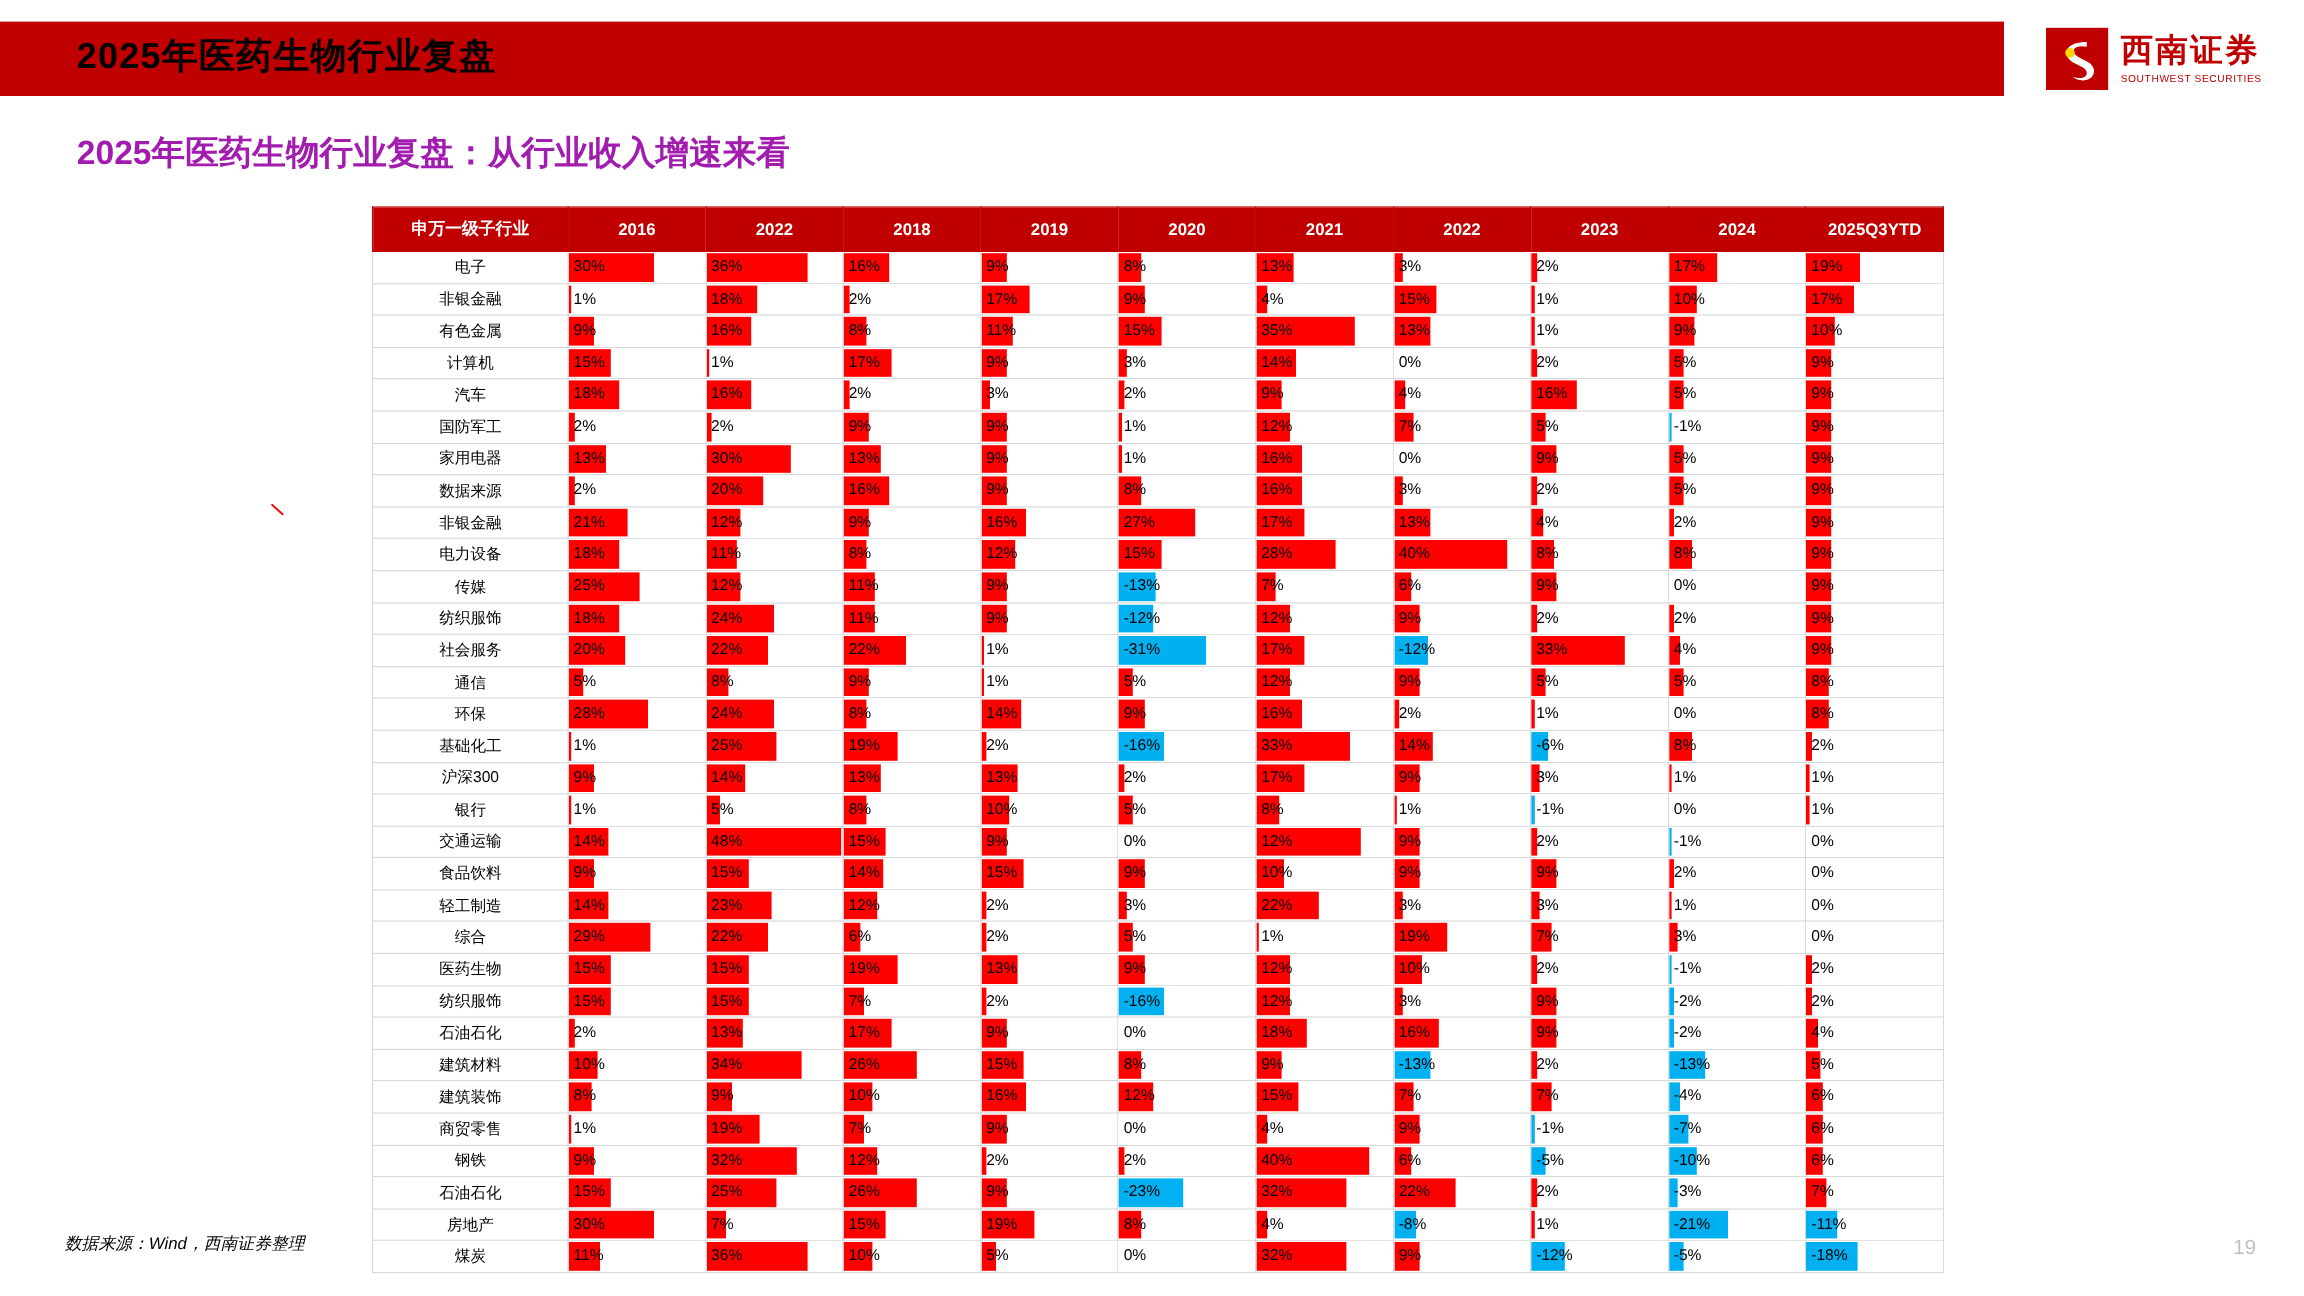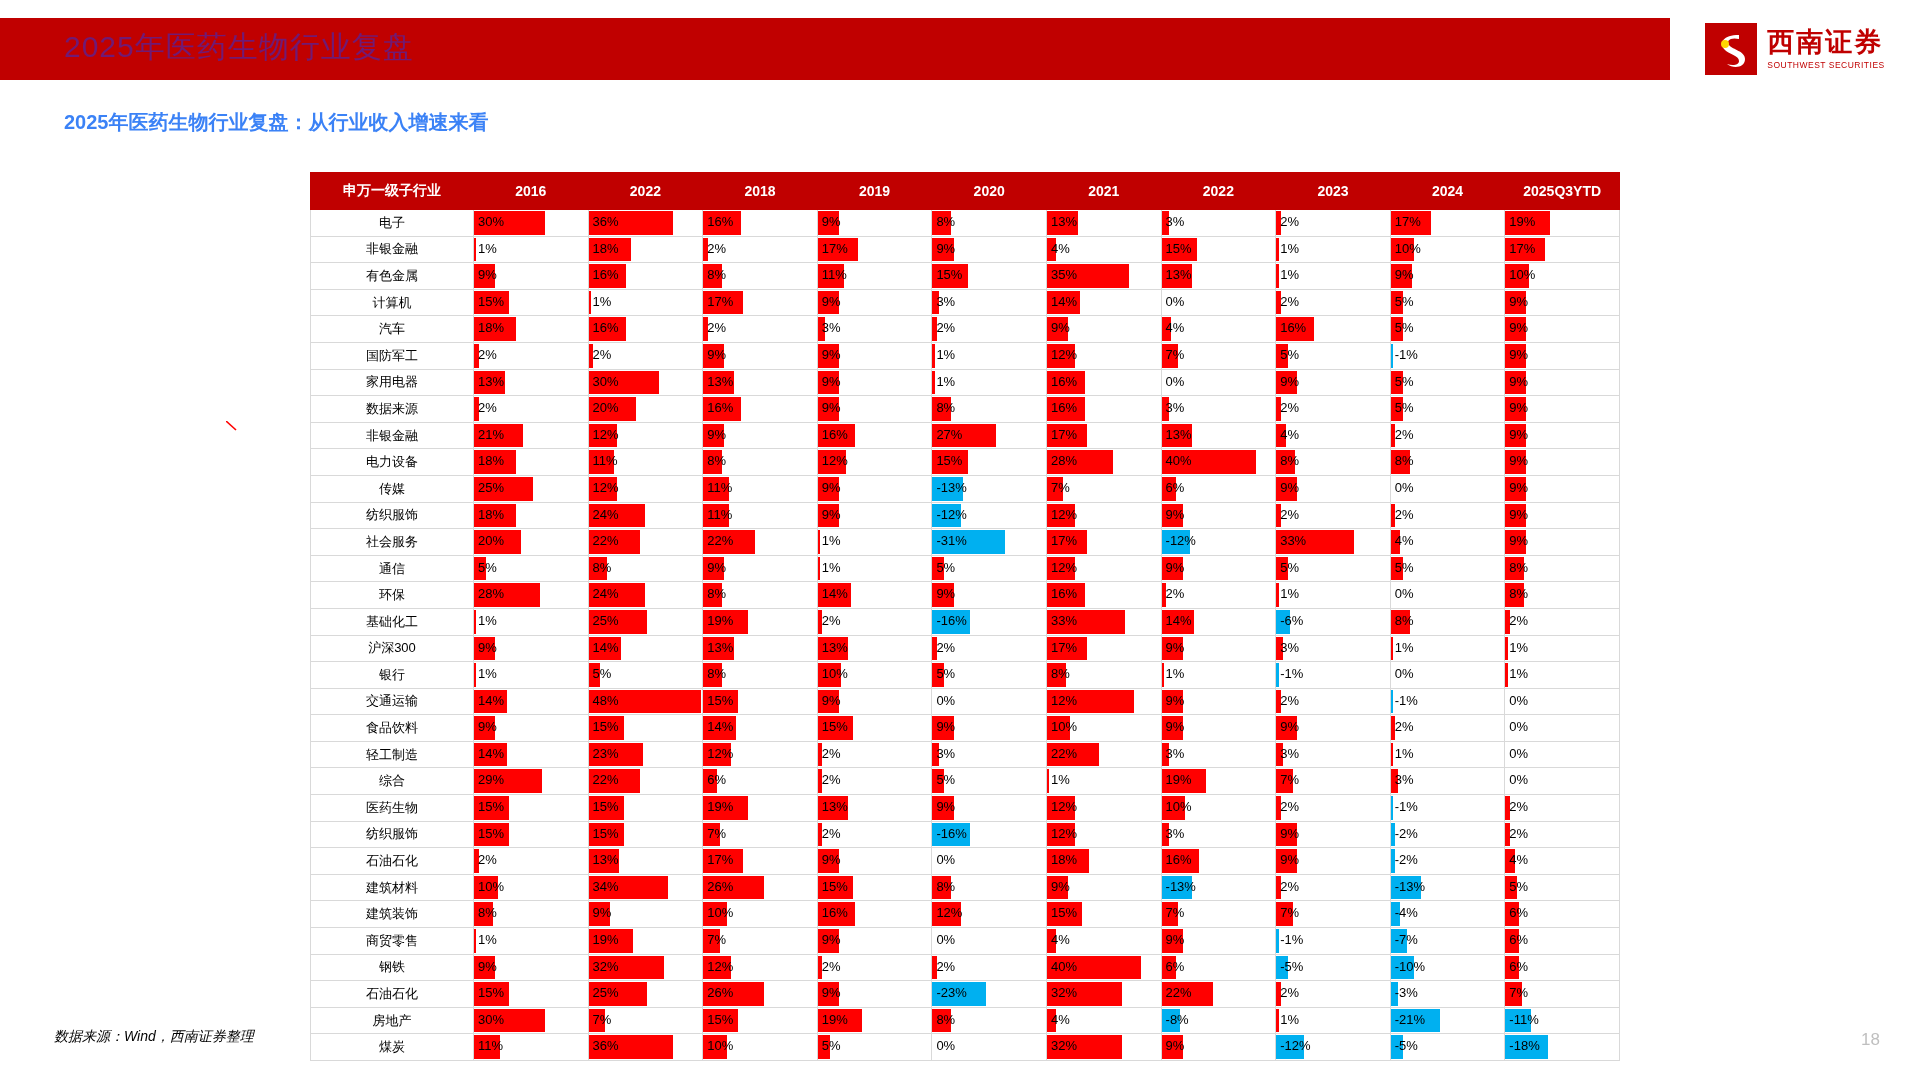--- a/index.html
+++ b/index.html
@@ -10,32 +10,32 @@
     position:relative;
     overflow:hidden;
   }
   
   .top-bar{
     position:absolute;left:0;top:18px;width:1920px;height:62px;
     background:#c00000;
   }
   .top-title{
     position:absolute;left:64px;top:27px;
-    font-size:30px;font-weight:normal;color:#701a75;letter-spacing:1px;
+    font-size:30px;font-weight:bold;color:#000000;letter-spacing:1px;
   }
   .logo-box{
     position:absolute;right:0;top:0;width:250px;height:98px;background:#ffffff;
     display:flex;align-items:center;justify-content:center;gap:10px;
   }
   .logo-mark{width:52px;height:52px;position:relative;}
   .logo-text-cn{font-size:27px;font-weight:bold;color:#c00000;letter-spacing:2px;line-height:1;}
   .logo-text-en{font-size:8.5px;color:#c00000;letter-spacing:.5px;margin-top:4px;}
   .sub-title{
     position:absolute;left:64px;top:109px;
-    font-size:20px;font-weight:bold;color:#3b82f6;
+    font-size:28px;font-weight:bold;color:#a21caf;
   }
   
   .tbl-wrap{position:absolute;left:310px;top:172px;width:1310px;}
   table{border-collapse:collapse;width:1310px;table-layout:fixed;}
   th{
     background:#c00000;color:#fff;font-size:14px;font-weight:bold;
     height:34px;text-align:center;border:1px solid #c00000;
   }
   th.first{width:160px;}
   td{
@@ -1486,13 +1486,13 @@
           <td class="cell">
             <div class="bar neg" style="left: 0px; width: 42.3px;"></div>
             <span class="val">-18%</span>
           </td>
         </tr>
       </tbody>
   </table>
 </div>
 
 <div class="src">数据来源：Wind，西南证券整理</div>
-<div class="pageno">18</div>
+<div class="pageno">19</div>
 
 </body></html>

